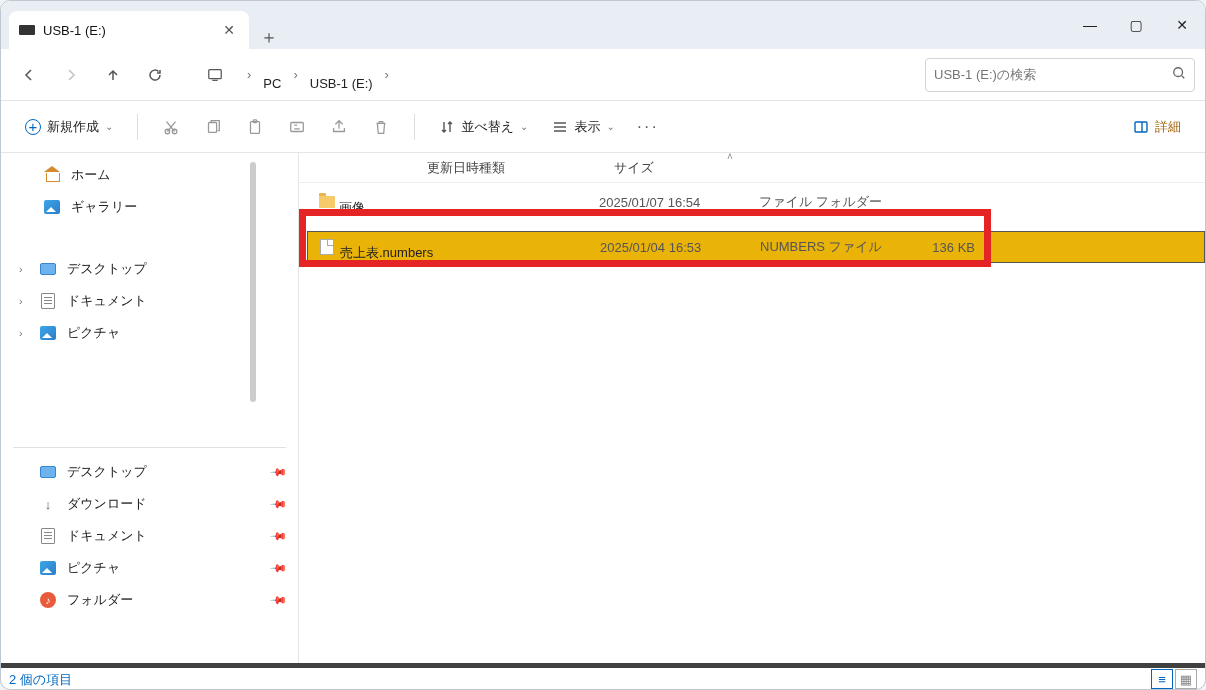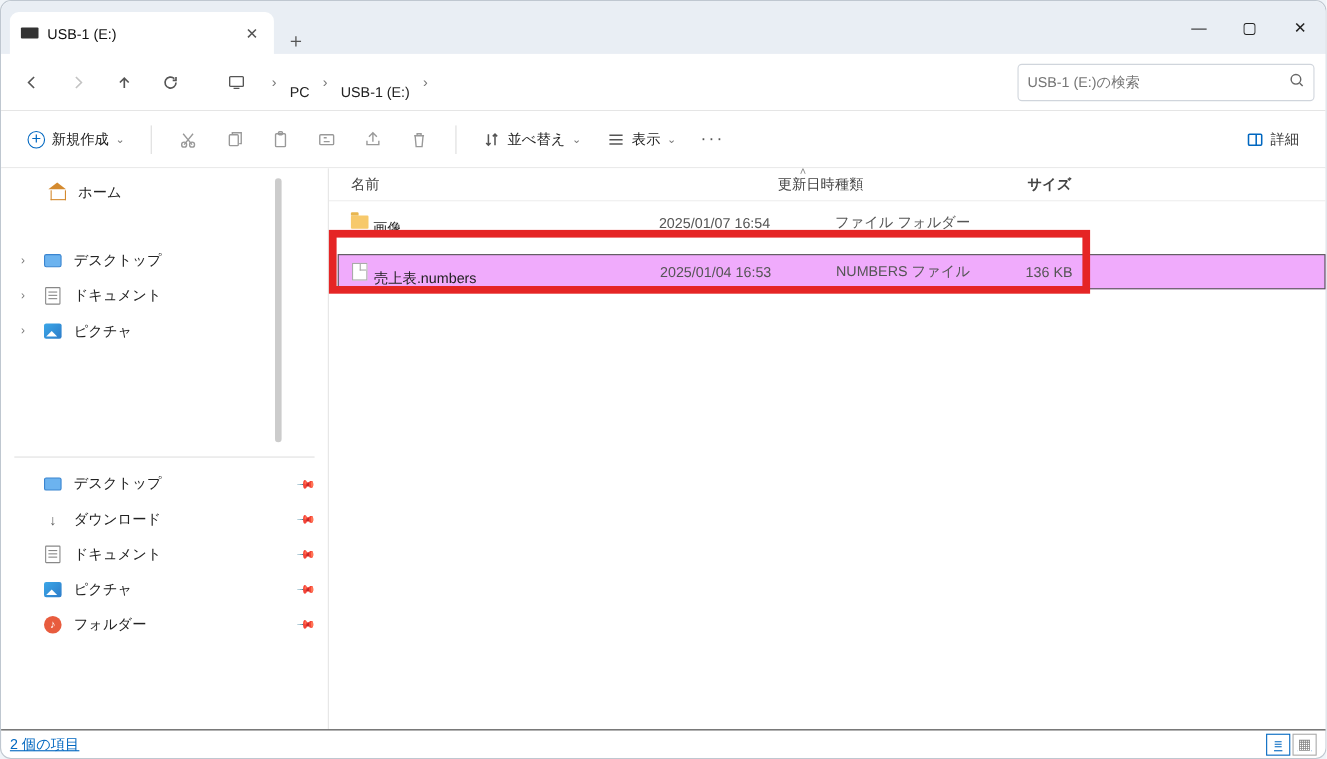--- a/index.html
+++ b/index.html
@@ -28,21 +28,21 @@
   
   .toolbar { height: 52px; background: #fff; display: flex; align-items: center; padding: 0 14px; gap: 4px; border-bottom: 1px solid #e5e5e5; }
   .newbtn { display: flex; align-items: center; gap: 6px; padding: 6px 10px; border-radius: 4px; cursor: pointer; color: #222; }
   .newbtn .plus { color: #0067c0; font-size: 15px; border: 1.5px solid #0067c0; width: 16px; height: 16px; border-radius: 50%; display: flex; align-items: center; justify-content: center; line-height: 1; }
   .tsep { width: 1px; height: 26px; background: #ddd; margin: 0 10px; }
   .tbtn { width: 38px; height: 38px; display: flex; align-items: center; justify-content: center; color: #888; border-radius: 4px; cursor: pointer; }
   .tbtn svg { width: 18px; height: 18px; }
   .tlabelbtn { display: flex; align-items: center; gap: 6px; padding: 6px 10px; color: #222; cursor: pointer; }
   .tlabelbtn .dd { color: #777; font-size: 10px; }
   .spacer { flex: 1; }
-  .detailbtn { display: flex; align-items: center; gap: 6px; padding: 6px 10px; color: #404040; cursor: pointer; }
+  .detailbtn { display: flex; align-items: center; gap: 6px; padding: 6px 10px; color: #a16207; cursor: pointer; }
   
   .body { flex: 1; display: flex; min-height: 0; background: #fff; }
   .sidebar { width: 298px; border-right: 1px solid #e5e5e5; display: flex; flex-direction: column; padding: 6px 0 0 0; overflow-y: auto; }
   .side-item { display: flex; align-items: center; gap: 10px; padding: 6px 12px 6px 38px; cursor: pointer; color: #222; position: relative; height: 32px; }
   .side-item.top { padding-left: 42px; }
   .side-item .exp { position: absolute; left: 18px; color: #777; font-size: 11px; }
   .side-item .pin { margin-left: auto; color: #999; font-size: 11px; transform: rotate(45deg); }
   .side-gap { height: 30px; }
   .side-divider { height: 1px; background: #e0e0e0; margin: 8px 12px; }
   .sicon-box { width: 18px; height: 18px; display: flex; align-items: center; justify-content: center; }
@@ -56,36 +56,36 @@
   .ic-doc { width:14px; height:16px; background:#fff; border:1.5px solid #888; border-radius:1px; position:relative; }
   .ic-doc::after { content:""; position:absolute; top:3px; left:2px; right:2px; height:1px; background:#888; box-shadow:0 3px 0 #888, 0 6px 0 #888; }
   .ic-down { color:#5a5a5a; font-weight:bold; }
   .ic-music { width:16px; height:16px; background:#e85c3e; border-radius:50%; color:#fff; display:flex; align-items:center; justify-content:center; font-size:10px; }
   
   .content { flex: 1; display: flex; flex-direction: column; position: relative; }
   .colhdr { height: 30px; display: flex; align-items: center; border-bottom: 1px solid #eee; color: #444; padding-left: 20px; font-size: 12px; }
   .colhdr .c-name { width: 280px; }
   .colhdr .c-date { width: 160px; text-align: right; }
   .colhdr .c-type { width: 135px; }
-  .colhdr .c-size { width: 80px; text-align: right; font-weight: bold; }
+  .colhdr .c-size { width: 80px; text-align: left; }
   .colhdr .sortarrow { position: absolute; left: 428px; top: -2px; color: #888; font-size: 10px; }
   .rows { flex: 1; padding-left: 8px; padding-top: 4px; position: relative; }
   .row { display: flex; align-items: center; height: 30px; padding-left: 12px; color: #555; }
   .row .ic { width: 20px; display: flex; align-items: center; }
   .row .r-name { width: 260px; color: #222; margin-top: 12px; }
   .row .r-date { width: 160px; }
   .row .r-type { width: 135px; }
   .row .r-size { width: 80px; text-align: right; }
   .folder-ic { width:16px; height:12px; background:#f7c96b; border-radius:1px; position:relative; }
   .folder-ic::before { content:""; position:absolute; top:-3px; left:0; width:7px; height:3px; background:#e8b64f; border-radius:1px 1px 0 0; }
   .file-ic { width:14px; height:16px; border:1px solid #aaa; background:#fff; position:relative; }
   .file-ic::after { content:""; position:absolute; top:0; right:0; width:5px; height:5px; background:#fff; border-left:1px solid #aaa; border-bottom:1px solid #aaa; }
   .highlight-box { position: absolute; border: 7px solid #e52525; pointer-events: none; }
   
-  .statusbar { height: 26px; border-top: 1px solid #404040; display: flex; align-items: center; padding: 0 8px; color: #0067c0; font-size: 12px; text-decoration: underline; }
+  .statusbar { height: 26px; border-top: 5px solid #404040; display: flex; align-items: flex-end; padding: 0 8px; color: #0067c0; font-size: 12px; }
   .statusbar .viewbtns { margin-left: auto; display: flex; gap: 2px; }
   .statusbar .vbtn { width: 22px; height: 20px; border: 1px solid #0067c0; display: flex; align-items: center; justify-content: center; cursor: pointer; }
   .statusbar .vbtn.inactive { border-color: #aaa; color: #888; }
   .dragbar { width: 6px; background: #ccc; border-radius: 3px; position: absolute; left: 250px; top: 162px; height: 240px; }
 </style>
 </head>
 <body>
 
 <div class="window">
 
@@ -218,20 +218,26 @@
   </div>
 
   <div class="body">
     <div class="sidebar">
       <div class="side-item top">
         <span class="sicon-box">
             <span class="ic-home"></span>
           </span>
         <span>ホーム</span>
       </div>
+      <div class="side-item top">
+        <span class="sicon-box">
+            <span class="ic-gallery"></span>
+          </span>
+        <span>ギャラリー</span>
+      </div>
       <div class="side-gap"></div>
       <div class="side-item">
         <span class="exp">›</span>
         <span class="sicon-box">
             <span class="ic-monitor"></span>
           </span>
         <span>デスクトップ</span>
       </div>
       <div class="side-item">
         <span class="exp">›</span>
@@ -280,36 +286,35 @@
             <span class="ic-music">♪</span>
           </span>
         <span>フォルダー</span>
         <span class="pin">📌</span>
       </div>
     </div>
 
     <div class="content">
       <div class="colhdr">
         <span class="sortarrow">˄</span>
-        <div class="c-name">名前</div>
         <div class="c-date">更新日時</div>
         <div class="c-type">種類</div>
         <div class="c-size">サイズ</div>
       </div>
       <div class="rows">
         <div class="row">
           <span class="ic">
               <span class="folder-ic"></span>
             </span>
           <span class="r-name">画像</span>
           <span class="r-date">2025/01/07 16:54</span>
           <span class="r-type">ファイル フォルダー</span>
           <span class="r-size"></span>
         </div>
-        <div class="row" style="margin-top:14px;border:1px solid #555;background:#f0abfc;height:32px">
+        <div class="row" style="margin-top:14px;border:1px solid #555;background:#eab308;height:32px">
           <span class="ic">
               <span class="file-ic"></span>
             </span>
           <span class="r-name">売上表.numbers</span>
           <span class="r-date">2025/01/04 16:53</span>
           <span class="r-type">NUMBERS ファイル</span>
           <span class="r-size">136 KB</span>
         </div>
         <div class="highlight-box" style="left:0px; top:26px; width:692px; height:58px;"></div>
       </div>

